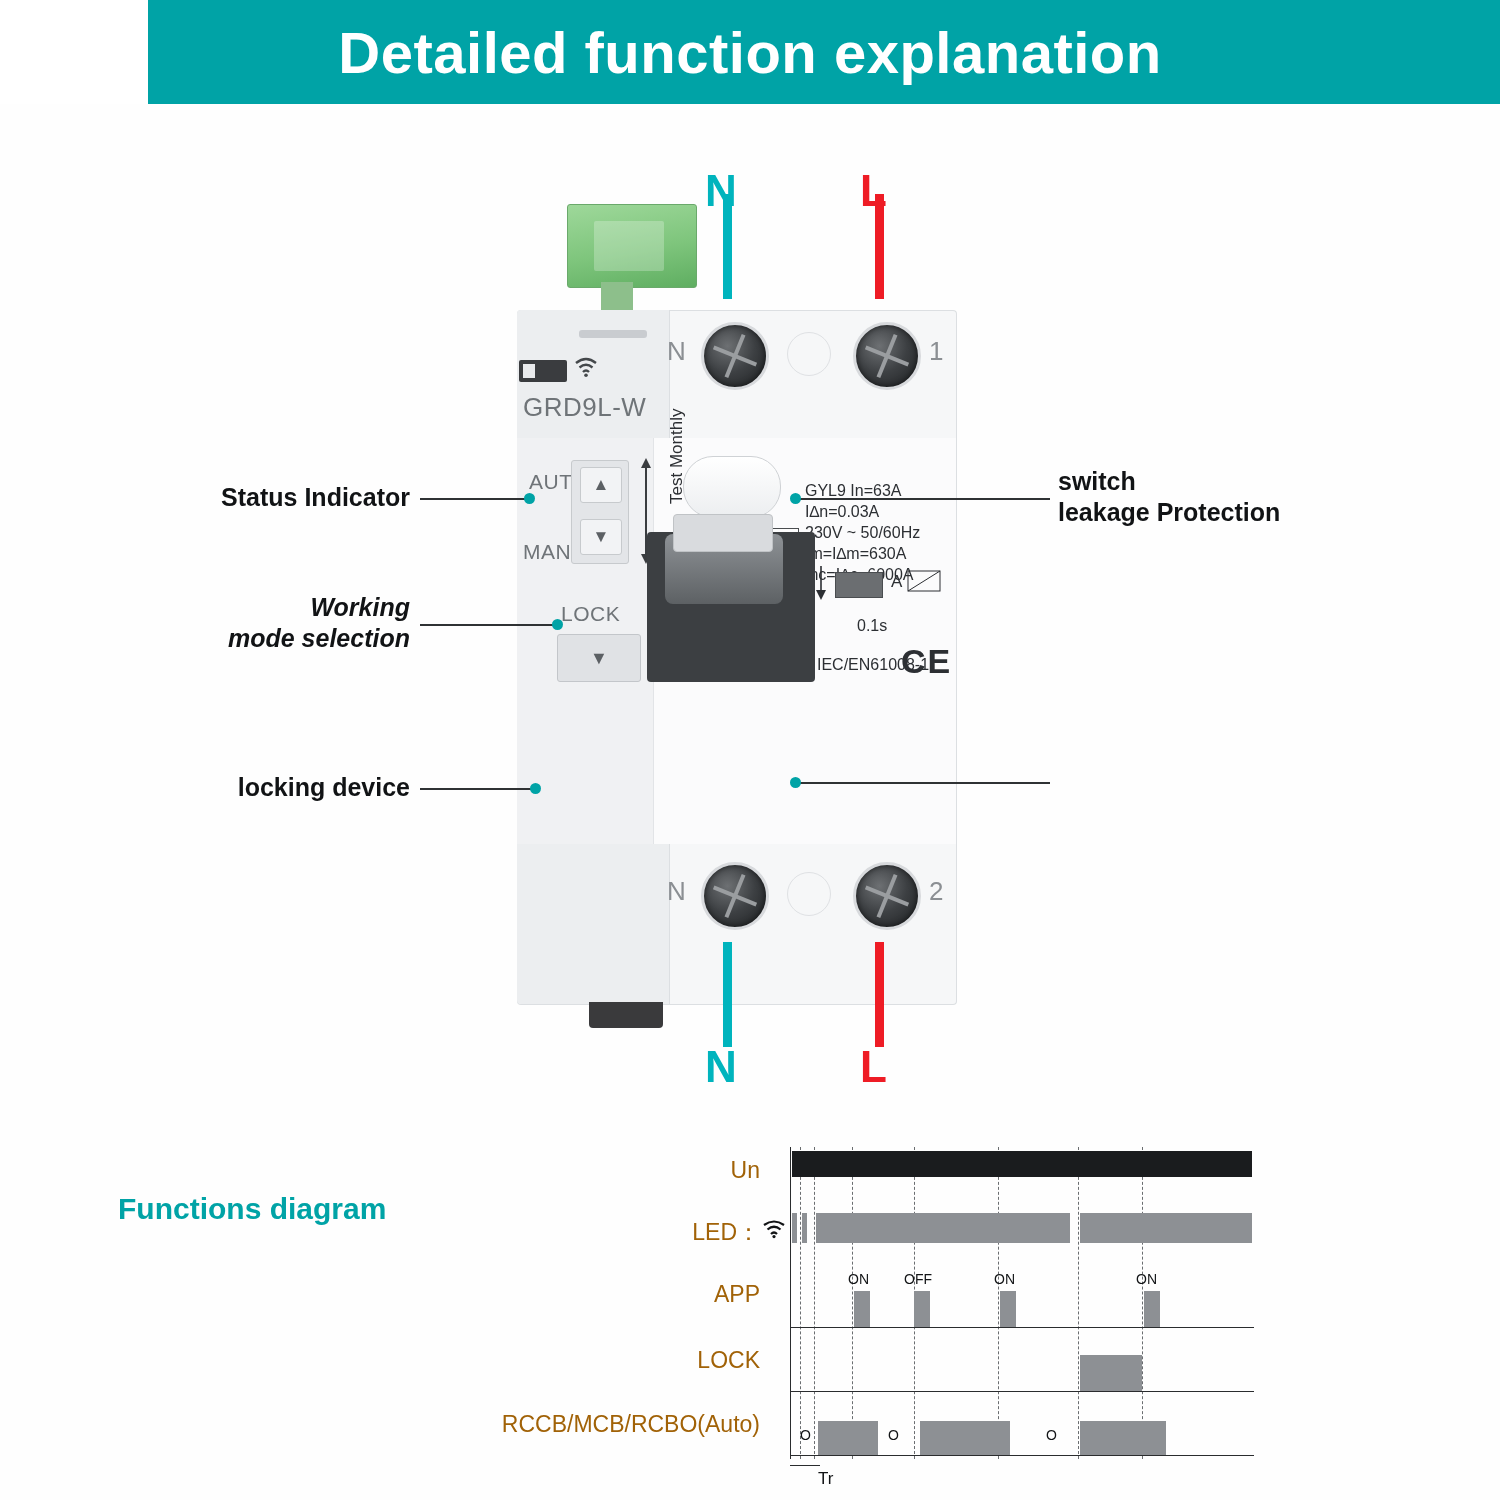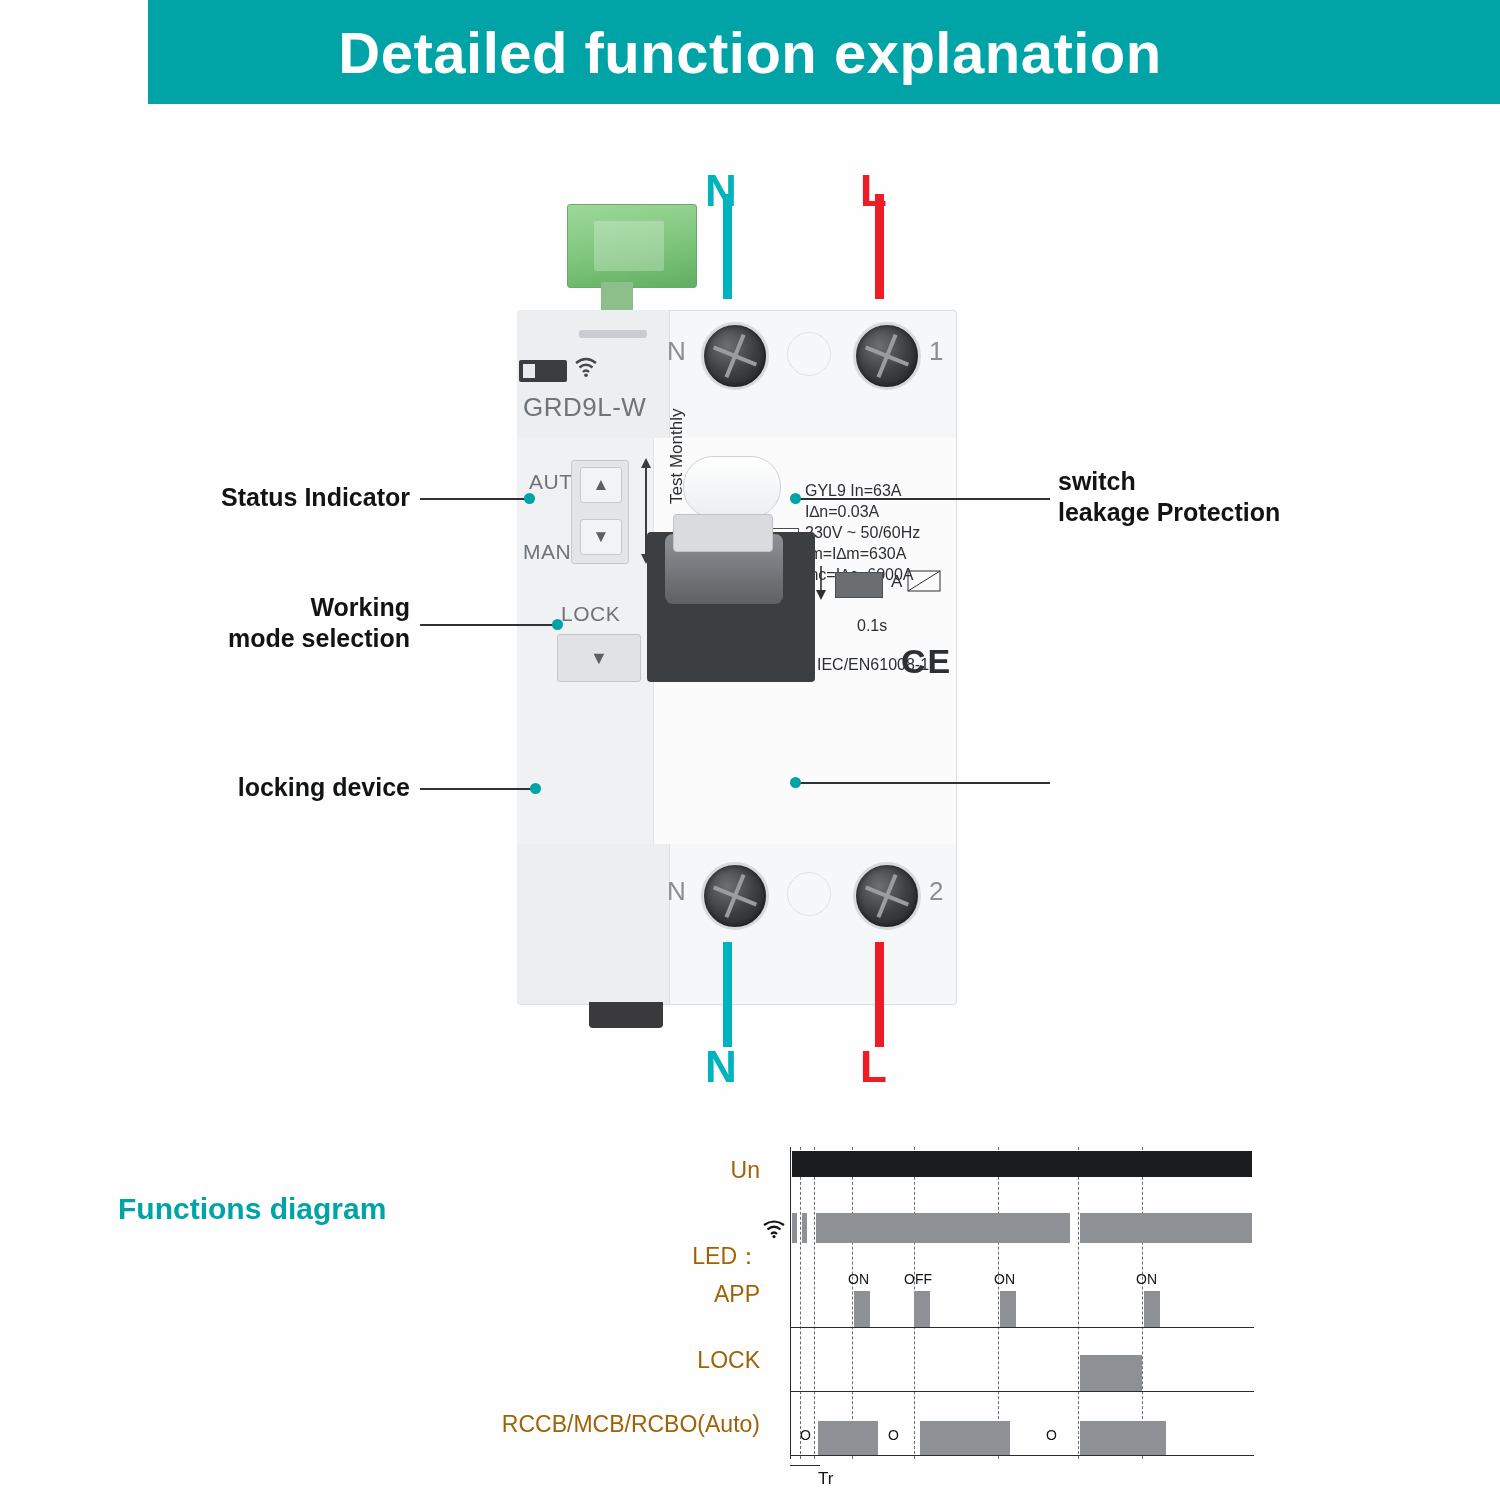--- a/index.html
+++ b/index.html
@@ -563,21 +563,21 @@
 
   <div class="wire wire-n" style="left:723px; top:838px; height:105px;"></div>
   <div class="wire-letter letter-n" style="left:705px; top:938px;">N</div>
   <div class="wire wire-l" style="left:875px; top:838px; height:105px;"></div>
   <div class="wire-letter letter-l" style="left:860px; top:938px;">L</div>
 
   <div class="callout left" style="left:170px; top:378px; width:240px;">Status Indicator</div>
   <div class="lead" style="left:420px; top:394px; width:108px;"></div>
   <div class="dot" style="left:524px; top:389px;"></div>
 
-  <div class="callout left" style="left:160px; top:488px; width:250px;">
+  <div class="callout left" style="left:160px; top:488px; width:250px;font-style:italic;">
     <div>Working</div>
     <div>mode selection</div>
   </div>
   <div class="lead" style="left:420px; top:520px; width:136px;"></div>
   <div class="dot" style="left:552px; top:515px;"></div>
 
   <div class="callout left" style="left:180px; top:668px; width:230px;">locking device</div>
   <div class="lead" style="left:420px; top:684px; width:114px;"></div>
   <div class="dot" style="left:530px; top:679px;"></div>
 
@@ -589,21 +589,21 @@
   <div class="dot" style="left:790px; top:389px;"></div>
 
   <div class="lead" style="left:800px; top:678px; width:250px;"></div>
   <div class="dot" style="left:790px; top:673px;"></div>
 
   <div id="functions-title">Functions diagram</div>
 
   <div id="timing">
 
     <div class="tl-label" style="left:180px; top:18px; width:110px;">Un</div>
-    <div class="tl-label" style="left:128px; top:78px; width:162px;margin-top:24px;">LED：</div>
+    <div class="tl-label" style="left:128px; top:78px; width:162px;">LED：</div>
     <div style="position:absolute; left:292px; top:80px;">
       <svg width="24" height="20" viewBox="0 0 24 20">
         <path d="M2 6 Q12 -1 22 6" stroke="#121416" stroke-width="2.2" fill="none"></path>
         <path d="M5.5 10.5 Q12 5 18.5 10.5" stroke="#121416" stroke-width="2.2" fill="none"></path>
         <path d="M9 15 Q12 12 15 15" stroke="#121416" stroke-width="2.2" fill="none"></path>
         <circle cx="12" cy="17.6" r="1.6" fill="#121416"></circle>
       </svg>
     </div>
     <div class="tl-label" style="left:170px; top:142px; width:120px;">APP</div>
     <div class="tl-label" style="left:160px; top:208px; width:130px;">LOCK</div>

